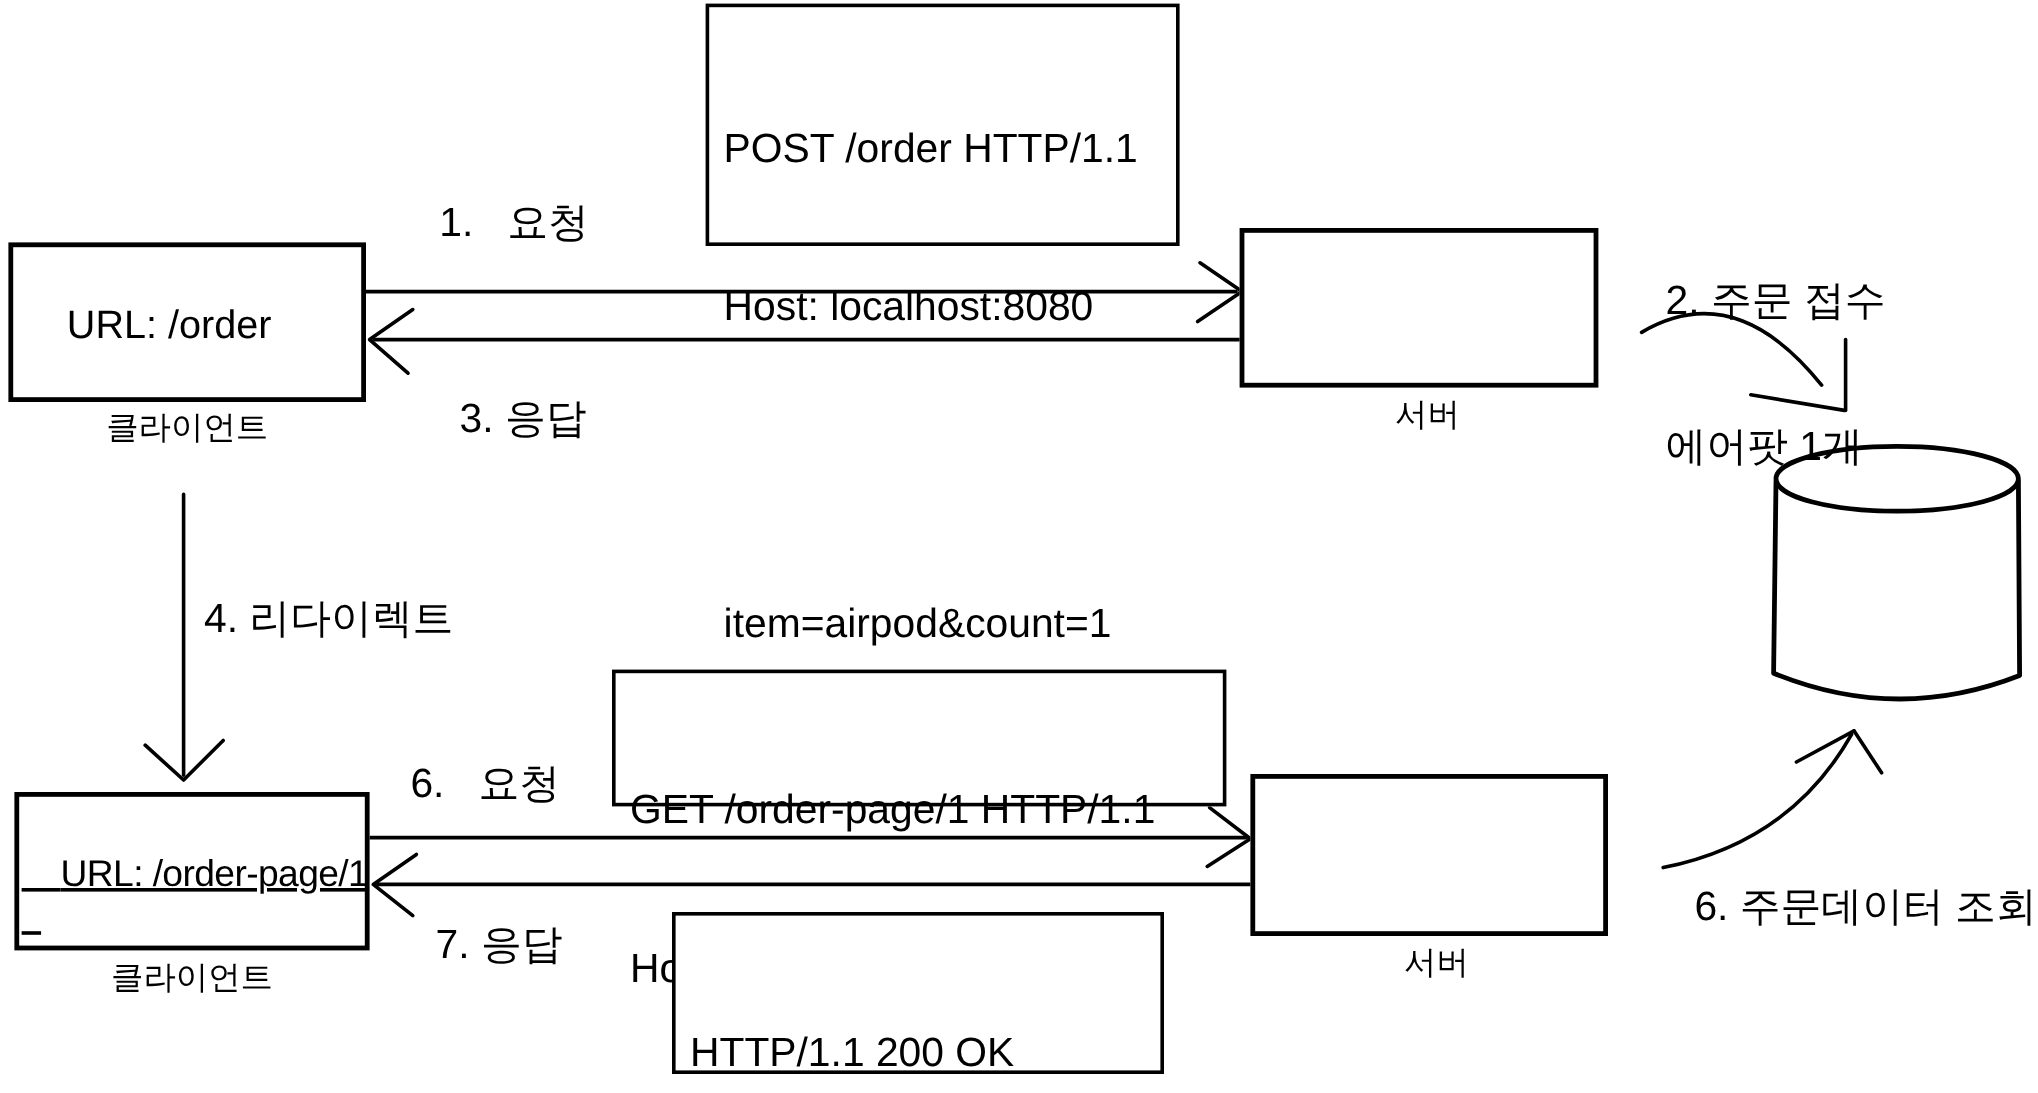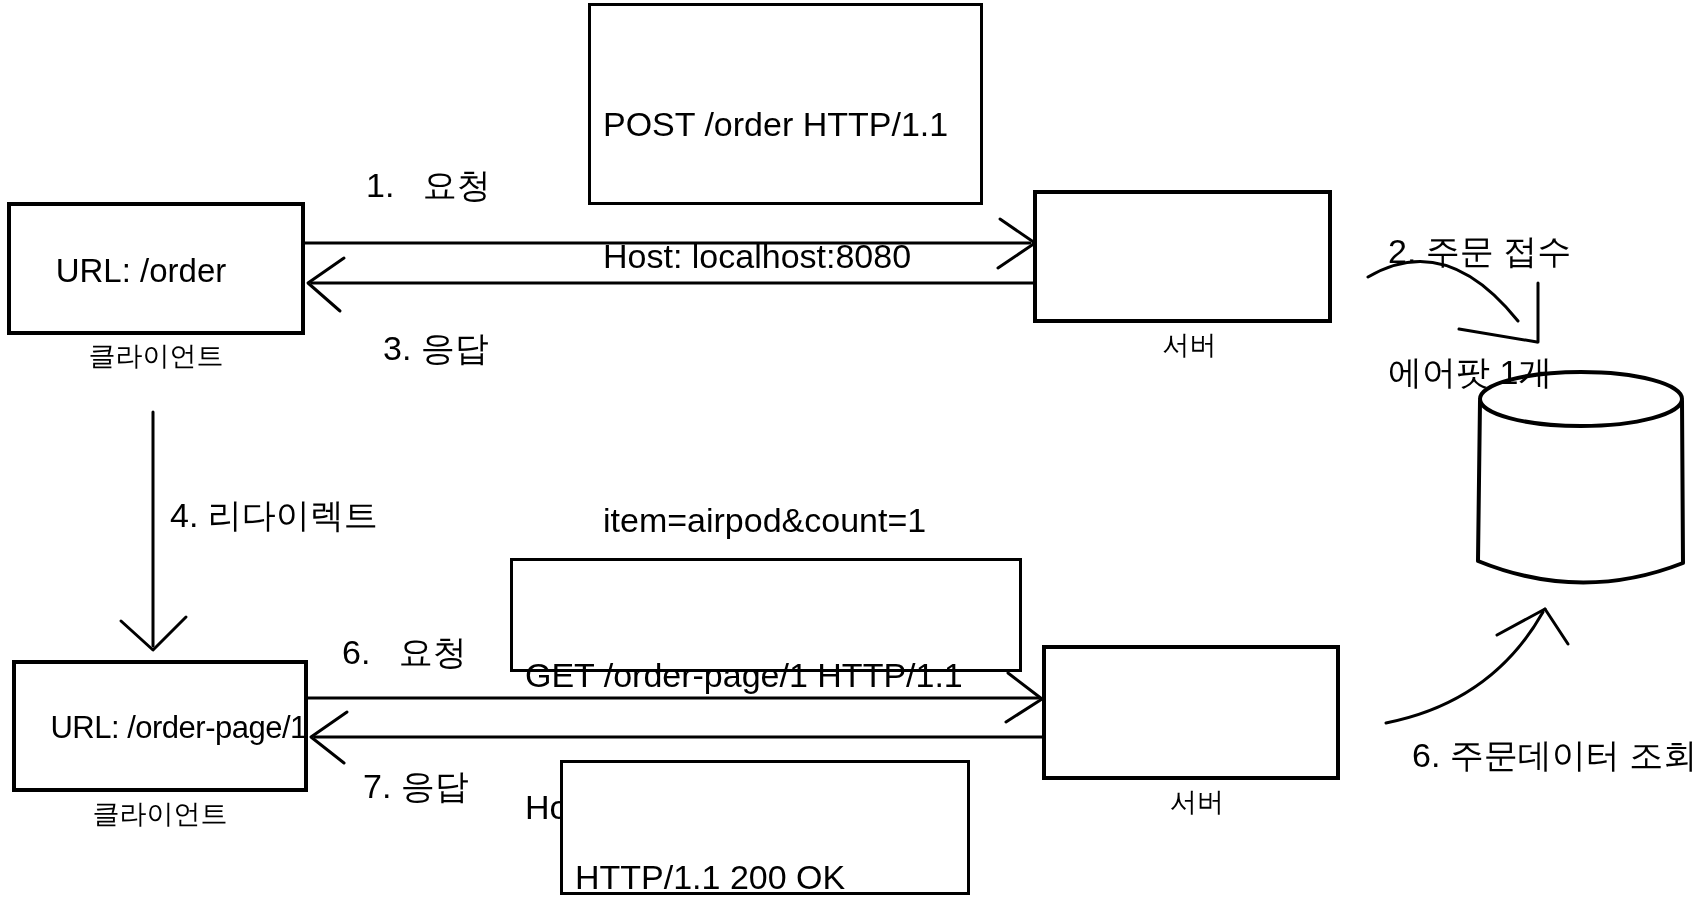--- a/index.html
+++ b/index.html
@@ -131,21 +131,21 @@
   </div>
 
 
   <div class="flow-label" style="left:1388px; top:152px;">
     <div class="annot-line">2. 주문 접수</div>
     <div class="annot-line">에어팟 1개</div>
   </div>
 
   <div class="flow-label" style="left:170px; top:493px;">4. 리다이렉트</div>
 
-  <div class="entity-box entity-url small" style="left:12px; top:660px; width:296px; height:132px;">
+  <div class="entity-box entity-url small" style="left:12px; top:660px; width:296px; height:132px;text-decoration:underline;">
     <span>URL: /order-page/1</span>
   </div>
   <div class="caption" style="left:12px; top:796px; width:296px;">클라이언트</div>
 
   <div class="entity-box" style="left:1042px; top:645px; width:298px; height:135px;"></div>
   <div class="caption" style="left:1048px; top:784px; width:298px;">서버</div>
 
   <div class="flow-label" style="left:342px; top:630px;">6.   요청</div>
   <div class="flow-label" style="left:363px; top:764px;">7. 응답</div>
 

